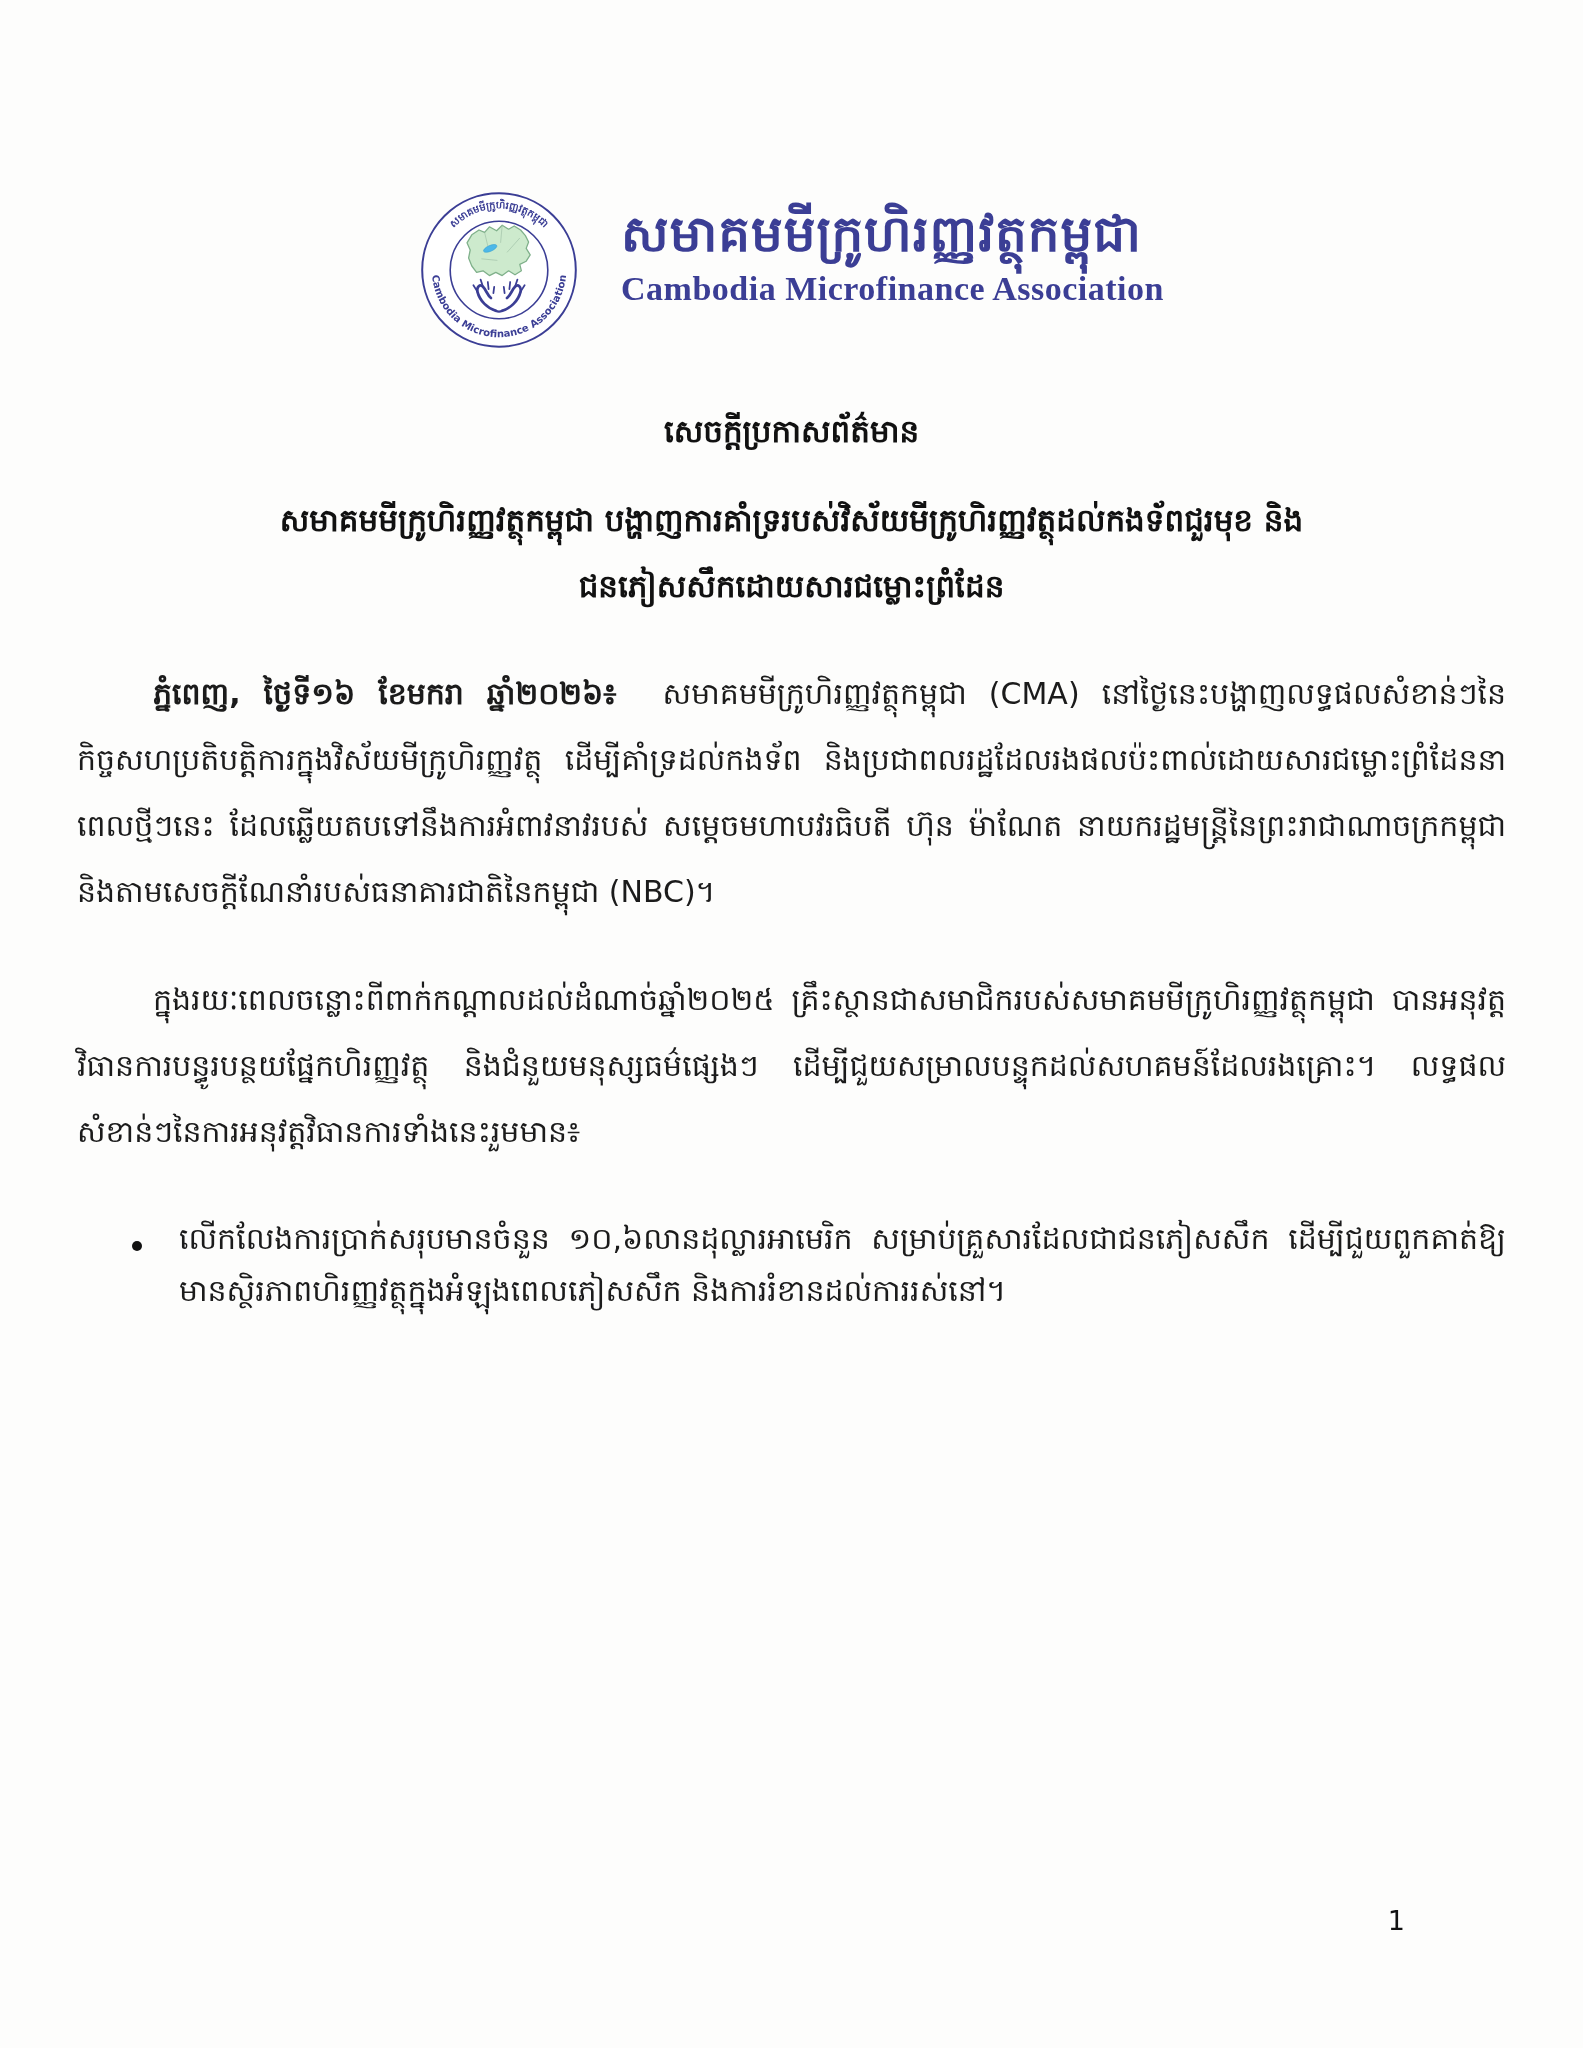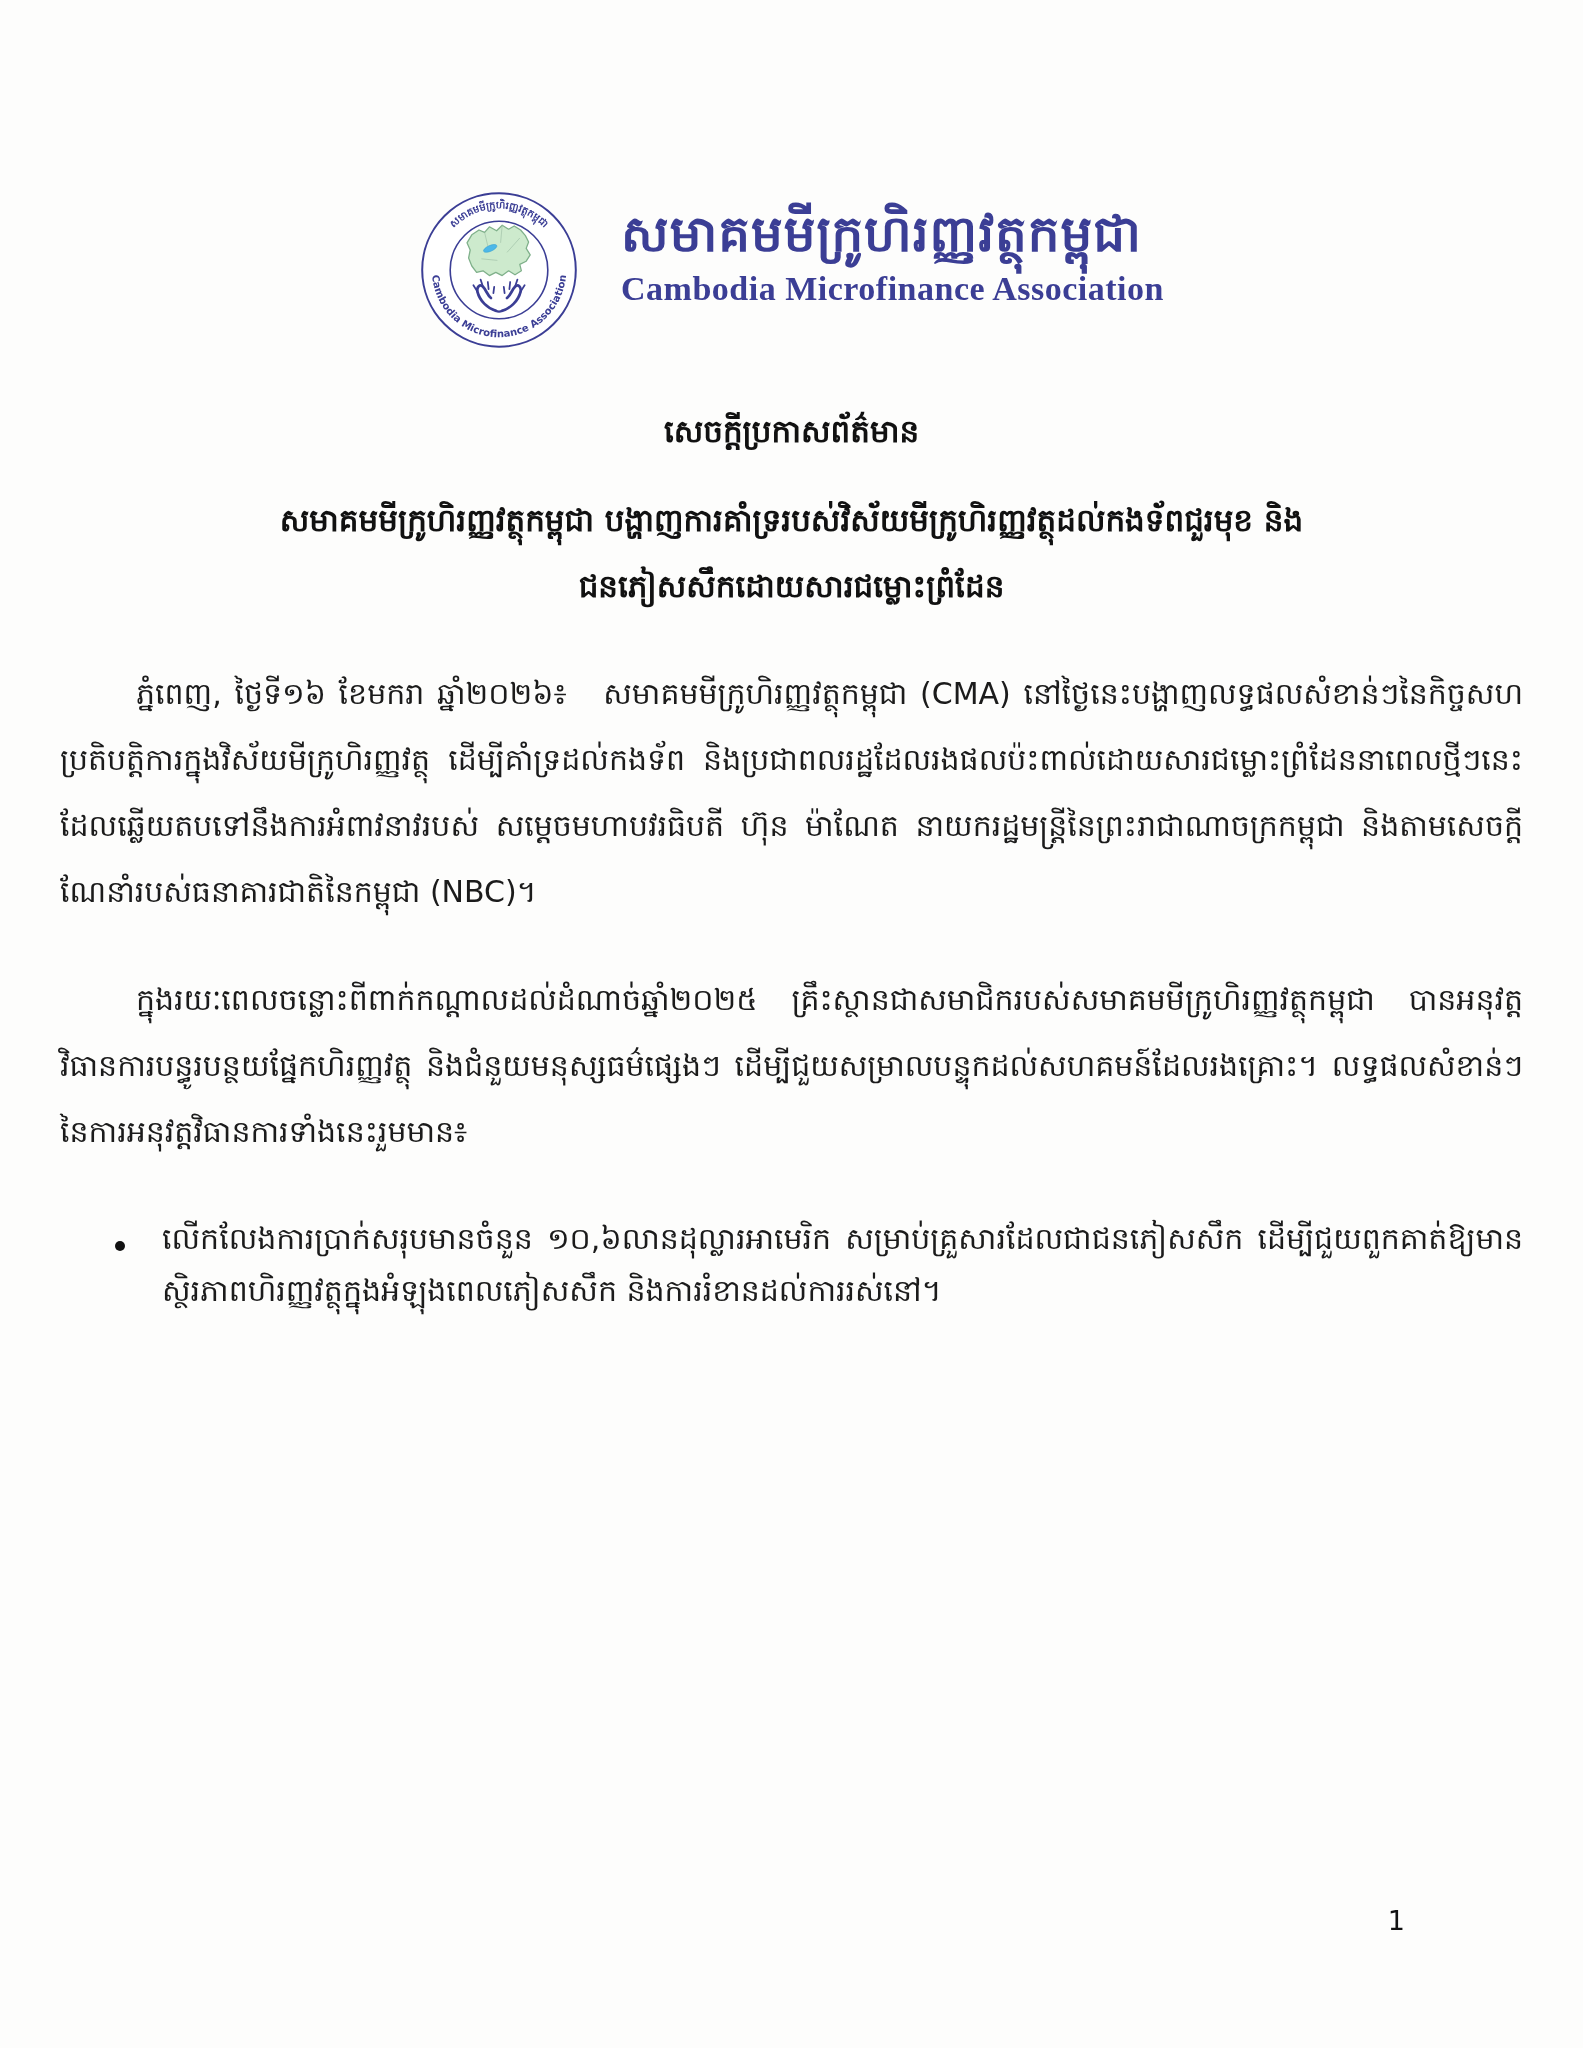--- a/index.html
+++ b/index.html
@@ -32,21 +32,21 @@
   }
   .org-english {
     font-family: "Liberation Serif", serif;
     font-size: 34px;
     font-weight: bold;
     color: #3b3e95;
     margin-top: 6px;
     letter-spacing: 0.5px;
   }
   
-  .doc-body { padding: 0 60px; }
+  .doc-body { padding: 0 77px; }
   .doc-title {
     margin-top: 62px;
     text-align: center;
     font-size: 31px;
     font-weight: bold;
     color: #111;
   }
   .doc-subtitle {
     margin-top: 30px;
     text-align: center;
@@ -55,21 +55,21 @@
     line-height: 66px;
     color: #111;
   }
   .para {
     margin-top: 42px;
     font-size: 30px;
     line-height: 66px;
     text-align: justify;
   }
   .para.indented { text-indent: 76px; }
-  .para .lead { font-weight: normal; margin-right: 24px; }
+  .para .lead { font-weight: bold; margin-right: 24px; }
   .bullet-list { margin-top: 48px; list-style: none; }
   .bullet-item {
     position: relative;
     padding-left: 102px;
     font-size: 30px;
     line-height: 52px;
     text-align: justify;
   }
   .bullet-item + .bullet-item { margin-top: 0px; }
   .bullet-dot {

